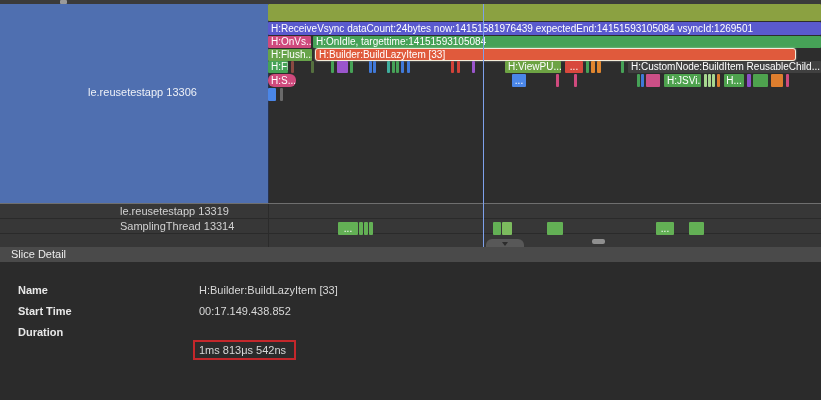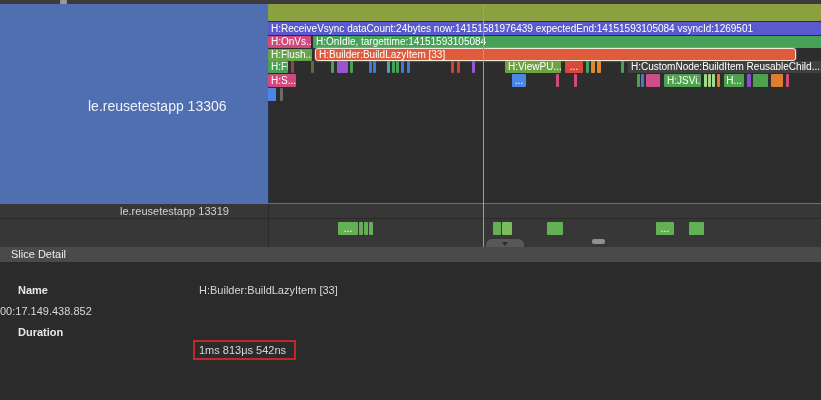--- a/index.html
+++ b/index.html
@@ -7,21 +7,21 @@
     width:821px;height:400px;position:relative;overflow:hidden;
     background:#2d2d2d;font-family:"Liberation Sans",sans-serif;
     -webkit-font-smoothing:antialiased;
   }
   .top-bar{position:absolute;left:0;top:0;width:821px;height:4px;background:#3b3b3b;z-index:6;}
   .top-glyph{position:absolute;left:60px;top:0;width:7px;height:4px;background:#9a9a9a;border-radius:1px;}
   .left-panel{
     position:absolute;left:0;top:4px;width:268px;height:199px;
     background:#4f6fb0;border-right:1px solid #28334e;z-index:1;
   }
-  .process-label{position:absolute;left:88px;top:94px;font-size:14px;color:#eef1f7;text-align:right;}
+  .process-label{position:absolute;left:88px;top:82px;font-size:11px;color:#eef1f7;text-align:right;}
   #slice-layer{position:absolute;left:0;top:0;width:821px;height:247px;z-index:2;}
   .slice{
     position:absolute;box-sizing:border-box;border-radius:1px;overflow:hidden;
     white-space:nowrap;font-size:10px;color:#fff;padding-left:3px;
   }
   .slice.center{text-align:center;padding-left:0;}
   .slice.selected{
     border:1px solid #f3ecd9;border-radius:3px;
     box-shadow:0 0 2px rgba(255,255,255,.55);
   }
@@ -55,20 +55,23 @@
 </div>
 
 <div class="left-panel">
   <span class="process-label">le.reusetestapp 13306</span>
 </div>
 
 <div class="tracks">
   <div class="track-row">
     <span class="track-label">le.reusetestapp 13319</span>
   </div>
+  <div class="track-row">
+    <span class="track-label">SamplingThread 13314</span>
+  </div>
 </div>
 
 <div id="slice-layer">
     <div class="slice" style="left: 268px; top: 4px; width: 553px; height: 17px; background: rgb(139, 161, 65); line-height: 17px;"></div>
     <div class="slice" style="left: 268px; top: 22px; width: 553px; height: 13px; background: rgb(90, 90, 206); line-height: 13px;">H:ReceiveVsync dataCount:24bytes now:14151581976439 expectedEnd:14151593105084 vsyncId:1269501</div>
     <div class="slice" style="left: 268px; top: 36px; width: 43px; height: 12px; background: rgb(207, 74, 125); line-height: 12px;">H:OnVs...</div>
     <div class="slice" style="left: 313px; top: 36px; width: 508px; height: 12px; background: rgb(70, 162, 87); line-height: 12px;">H:OnIdle, targettime:14151593105084</div>
     <div class="slice" style="left: 268px; top: 49px; width: 44px; height: 12px; background: rgb(103, 163, 74); line-height: 12px;">H:Flush...</div>
     <div class="slice selected" style="left: 315px; top: 48px; width: 481px; height: 13px; background: rgb(224, 90, 60); line-height: 11px;">H:Builder:BuildLazyItem [33]</div>
     <div class="slice" style="left: 268px; top: 61px; width: 20px; height: 12px; background: rgb(70, 162, 87); line-height: 12px;">H:Fl...</div>
@@ -87,21 +90,21 @@
     <div class="slice" style="left: 451px; top: 61px; width: 3px; height: 12px; background: rgb(210, 66, 56); line-height: 12px;"></div>
     <div class="slice" style="left: 457px; top: 61px; width: 3px; height: 12px; background: rgb(210, 66, 56); line-height: 12px;"></div>
     <div class="slice" style="left: 472px; top: 61px; width: 3px; height: 12px; background: rgb(154, 85, 204); line-height: 12px;"></div>
     <div class="slice" style="left: 505px; top: 61px; width: 56px; height: 12px; background: rgb(109, 163, 68); line-height: 12px;">H:ViewPU....</div>
     <div class="slice center" style="left: 565px; top: 61px; width: 18px; height: 12px; background: rgb(216, 73, 61); line-height: 12px;">...</div>
     <div class="slice" style="left: 586px; top: 61px; width: 2px; height: 12px; background: rgb(70, 162, 87); line-height: 12px;"></div>
     <div class="slice" style="left: 591px; top: 61px; width: 4px; height: 12px; background: rgb(224, 134, 47); line-height: 12px;"></div>
     <div class="slice" style="left: 597px; top: 61px; width: 4px; height: 12px; background: rgb(224, 134, 47); line-height: 12px;"></div>
     <div class="slice" style="left: 621px; top: 61px; width: 3px; height: 12px; background: rgb(70, 162, 87); line-height: 12px;"></div>
     <div class="slice" style="left: 628px; top: 61px; width: 193px; height: 12px; background: #404040; line-height: 12px;">H:CustomNode:BuildItem ReusableChild...</div>
-    <div class="slice" style="left: 268px; top: 74px; width: 28px; height: 13px; background: rgb(207, 74, 125); line-height: 13px;">H:S...</div>
+    <div class="slice" style="left: 268px; top: 74px; width: 28px; height: 13px; background: rgb(207, 74, 125); line-height: 13px; border-radius: 6px;">H:S...</div>
     <div class="slice center" style="left: 512px; top: 74px; width: 14px; height: 13px; background: rgb(74, 134, 232); line-height: 13px;">...</div>
     <div class="slice" style="left: 556px; top: 74px; width: 2px; height: 13px; background: rgb(207, 74, 125); line-height: 13px;"></div>
     <div class="slice" style="left: 574px; top: 74px; width: 3px; height: 13px; background: rgb(207, 74, 125); line-height: 13px;"></div>
     <div class="slice" style="left: 637px; top: 74px; width: 2px; height: 13px; background: rgb(70, 162, 87); line-height: 13px;"></div>
     <div class="slice" style="left: 641px; top: 74px; width: 3px; height: 13px; background: rgb(64, 121, 216); line-height: 13px;"></div>
     <div class="slice" style="left: 646px; top: 74px; width: 14px; height: 13px; background: rgb(204, 79, 135); line-height: 13px;"></div>
     <div class="slice" style="left: 664px; top: 74px; width: 37px; height: 13px; background: rgb(78, 162, 78); line-height: 13px;">H:JSVi...</div>
     <div class="slice" style="left: 704px; top: 74px; width: 2px; height: 13px; background: rgb(168, 216, 144); line-height: 13px;"></div>
     <div class="slice" style="left: 708px; top: 74px; width: 2px; height: 13px; background: rgb(168, 216, 144); line-height: 13px;"></div>
     <div class="slice" style="left: 712px; top: 74px; width: 2px; height: 13px; background: rgb(168, 216, 144); line-height: 13px;"></div>
@@ -133,20 +136,21 @@
       <span class="tri"></span>
     </div>
     <span>Slice Detail</span>
   </div>
   <div class="detail-body">
     <div class="field-row">
       <span class="field-label">Name</span>
       <span class="field-value">H:Builder:BuildLazyItem [33]</span>
     </div>
     <div class="field-row">
+      <span class="field-label">Start Time</span>
       <span class="field-value">00:17.149.438.852</span>
     </div>
     <div class="field-row">
       <span class="field-label">Duration</span>
       <span class="field-value red-box" style="border-color: rgb(196, 39, 43); margin-top: 36px;">1ms 813μs 542ns</span>
     </div>
   </div>
 </div>
 
 </body></html>

